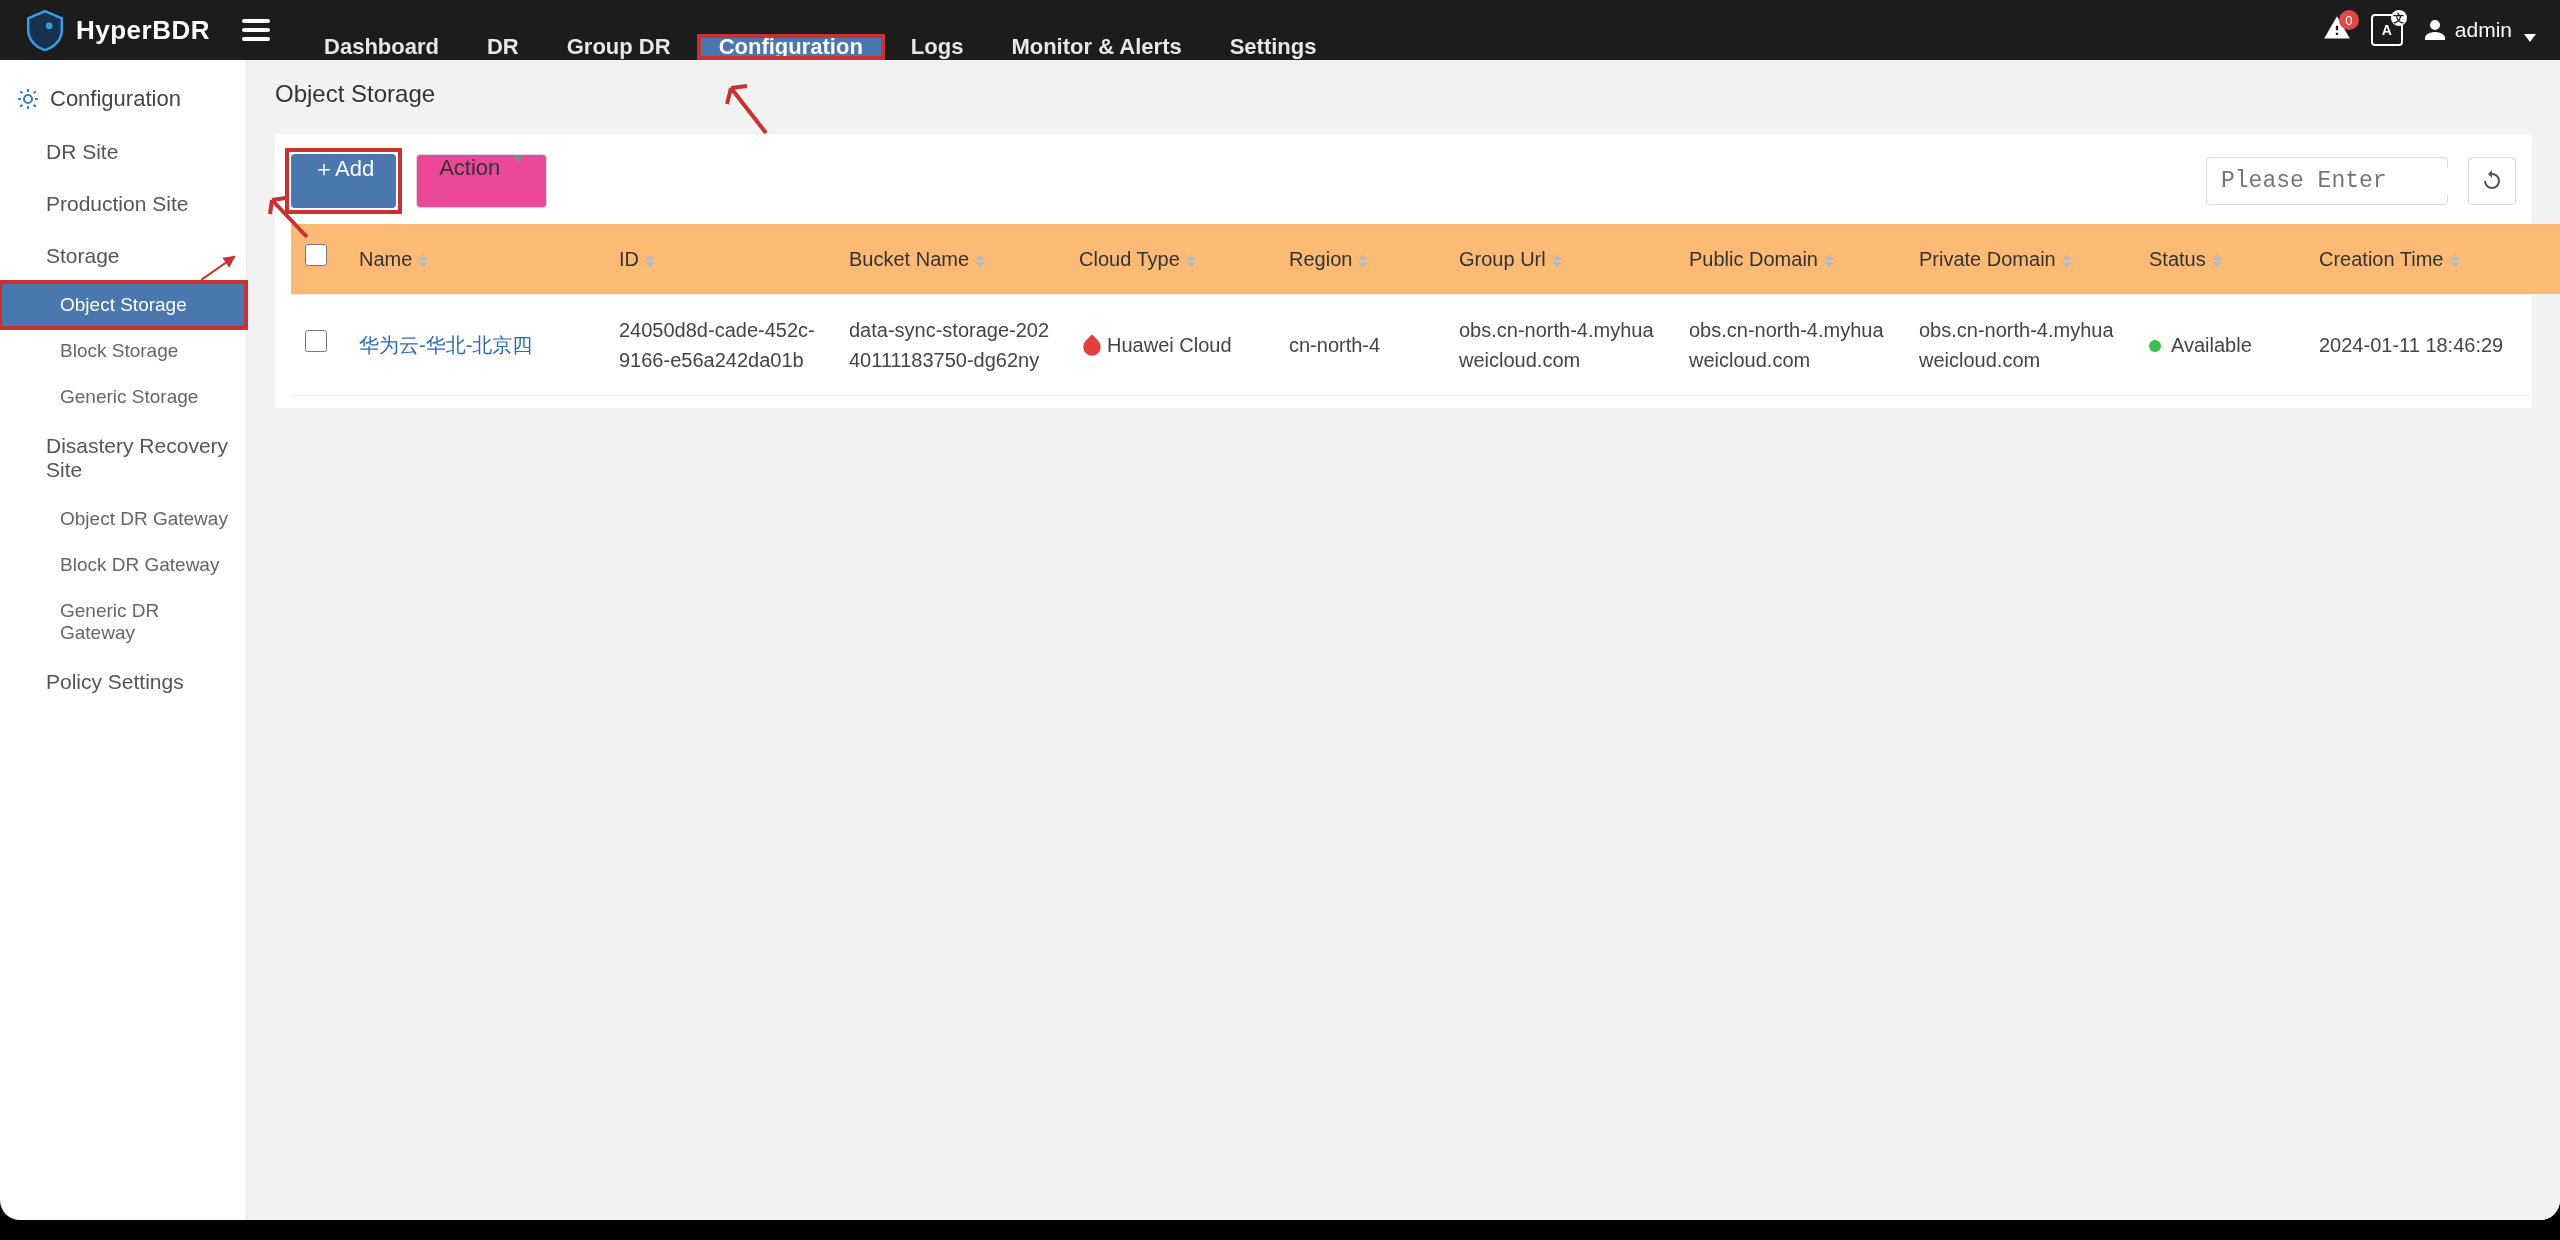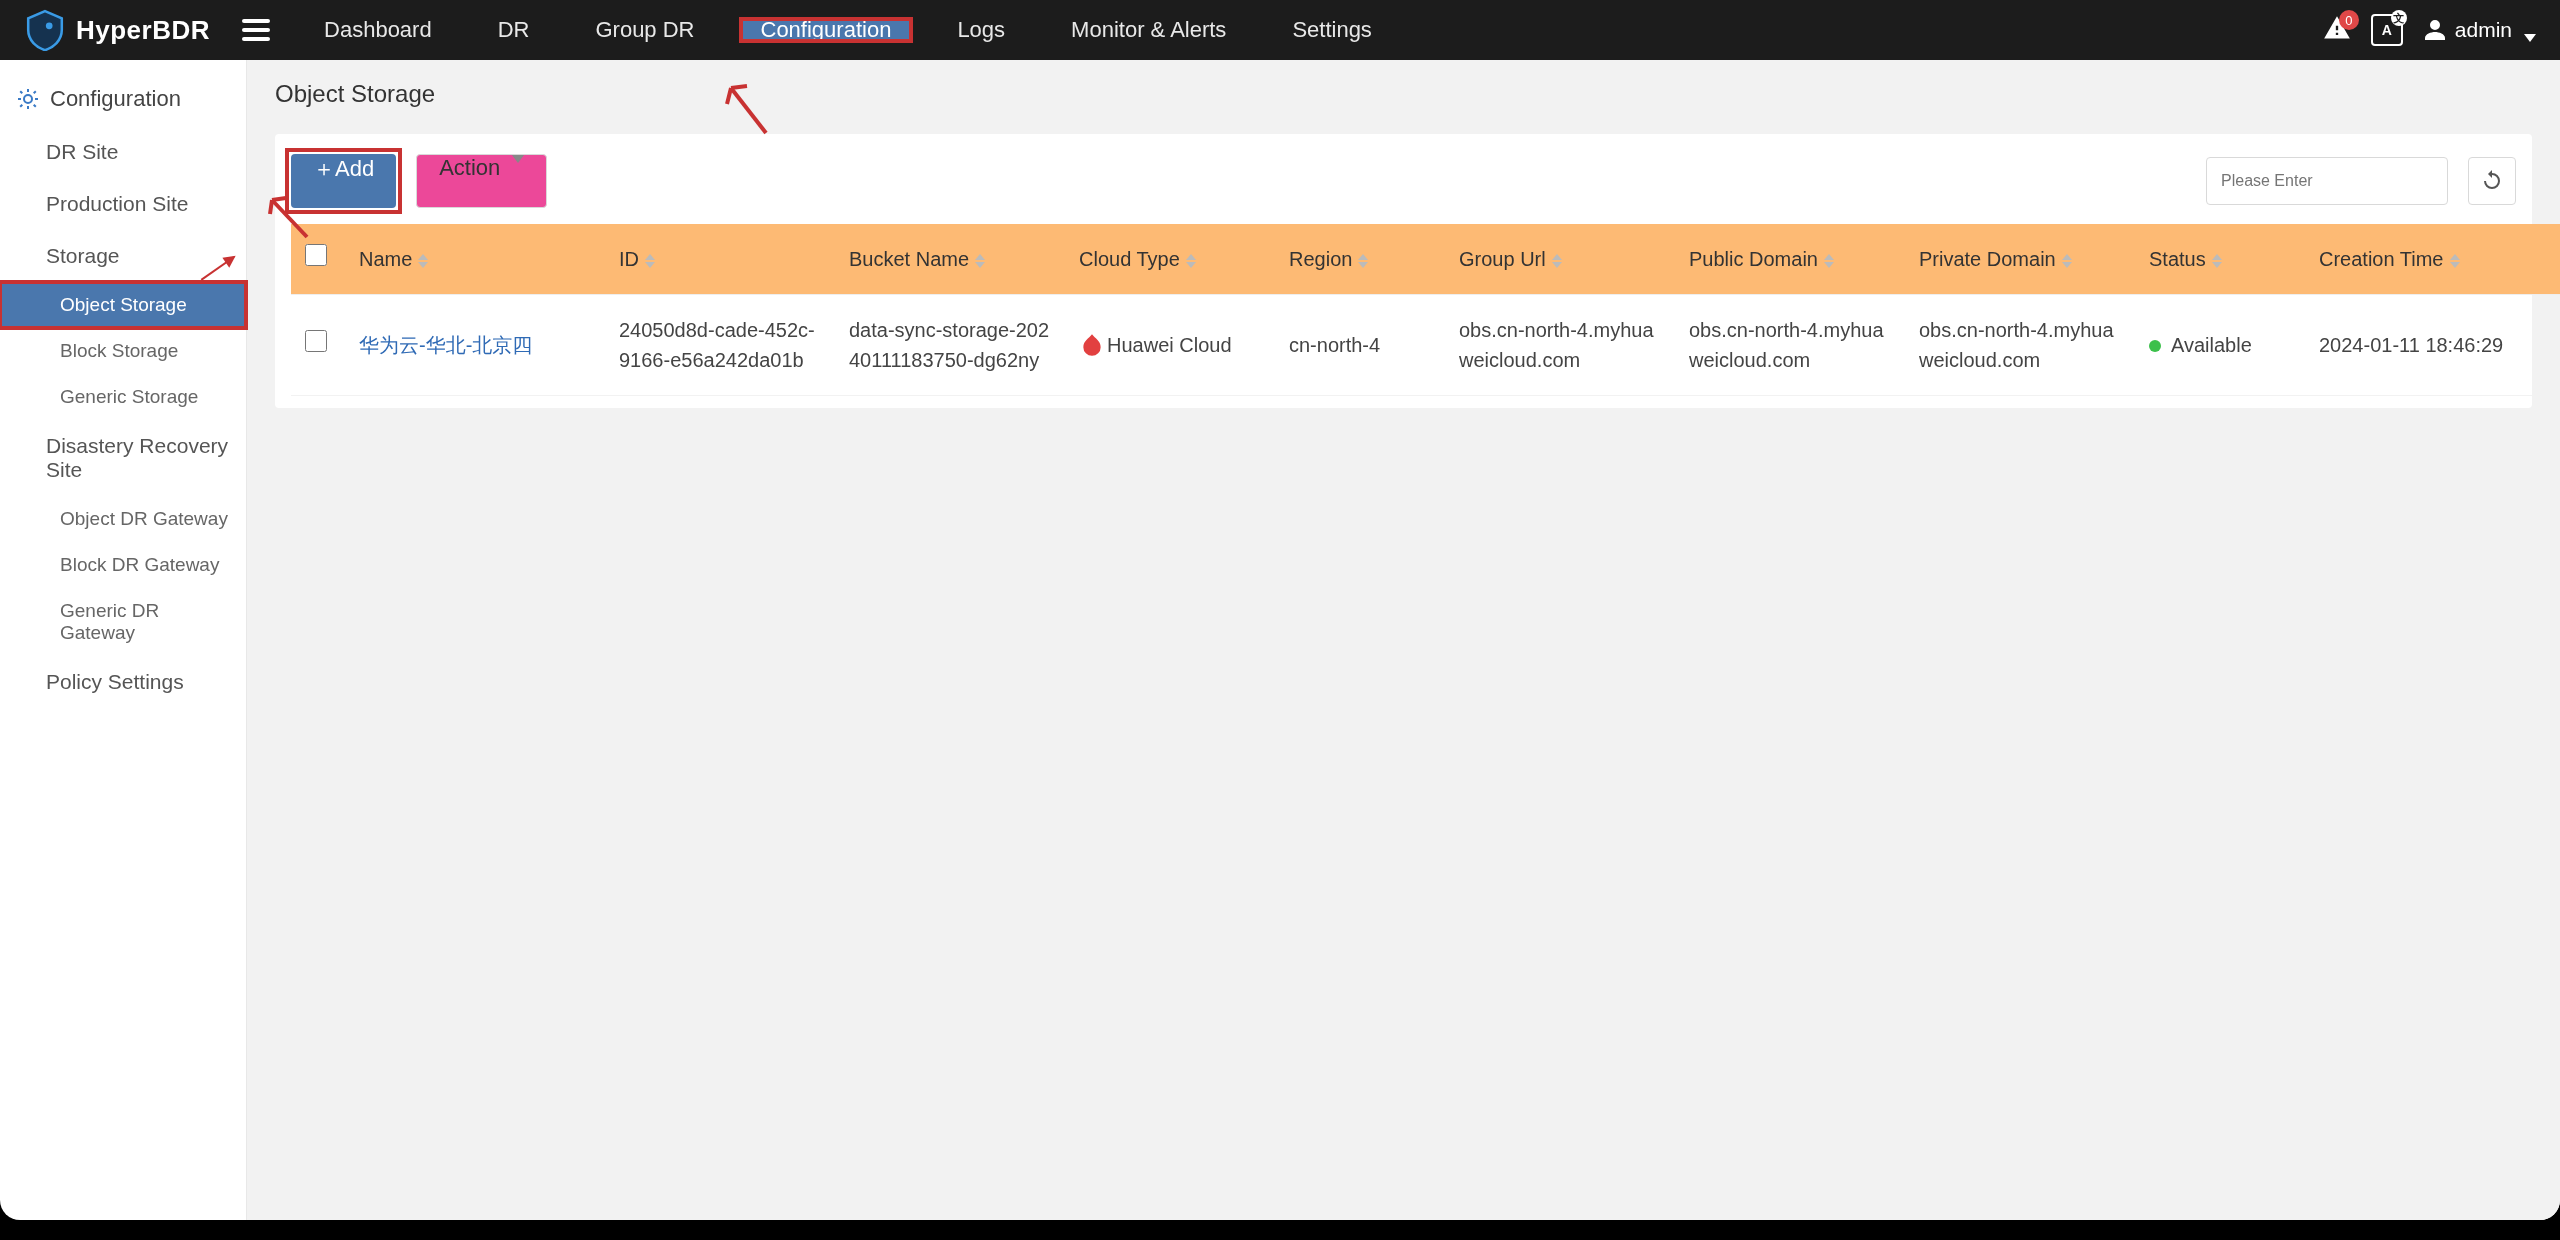--- a/index.html
+++ b/index.html
@@ -5,21 +5,21 @@
 * { margin:0; padding:0; box-sizing:border-box; font-family:"Segoe UI",Arial,sans-serif; }
 body { background:#000; width:2560px; height:1240px; overflow:hidden; position:relative; }
 .app { position:absolute; inset:0 0 20px 0; background:#fff; border-radius:0 0 20px 20px; display:flex; flex-direction:column; overflow:hidden; }
 
 
 .topbar { height:60px; background:#1c1c1c; color:#fff; display:flex; align-items:center; padding:0 24px; gap:24px; }
 .logo { display:flex; align-items:center; gap:10px; font-size:26px; font-weight:700; letter-spacing:.5px; }
 .logo svg { width:42px; height:42px; }
 .hamburger-icon { width:28px; height:22px; display:flex; flex-direction:column; justify-content:space-between; margin-left:8px; cursor:pointer; }
 .hamburger-icon span { height:4px; background:#fff; border-radius:2px; }
-.nav { display:flex; align-items:center; height:100%; gap:22px; margin-left:8px; }
+.nav { display:flex; align-items:flex-end; height:100%; gap:4px; margin-left:8px;font-weight:bold; }
 .nav-item { display:flex; align-items:center; padding:0 22px; font-size:22px; color:#e8e8e8; cursor:pointer; position:relative; }
 .nav-item.active { background:#4a77ad; color:#fff; }
 .nav-highlight { position:absolute; border:4px solid #c83232; top:0; left:0; right:0; bottom:0; pointer-events:none; }
 .topbar-right { margin-left:auto; display:flex; align-items:center; gap:20px; }
 .alert-icon { position:relative; cursor:pointer; }
 .alert-icon svg { width:28px; height:28px; fill:#fff; }
 .alert-badge { position:absolute; top:-4px; right:-8px; background:#e04848; color:#fff; border-radius:50%; width:20px; height:20px; font-size:13px; display:flex; align-items:center; justify-content:center; }
 .lang-icon { width:32px; height:32px; border:2px solid #fff; border-radius:4px; font-size:14px; font-weight:700; display:flex; align-items:center; justify-content:center; cursor:pointer; position:relative; }
 .lang-icon-badge{position:absolute;top:-6px;right:-6px;width:16px;height:16px;border-radius:50%;background:#fff;color:#1c1c1c;font-size:11px;display:flex;align-items:center;justify-content:center;}
 .user { display:flex; align-items:flex-end; gap:8px; font-size:21px; cursor:pointer; }
@@ -43,21 +43,21 @@
 .page-title { font-size:24px; color:#333; margin-bottom:26px; }
 .panel { background:#fff; border-radius:4px; padding:20px 16px 12px; }
 .toolbar { display:flex; align-items:center; gap:20px; margin-bottom:16px; }
 .btn { height:54px; display:inline-flex; align-items:flex-start; padding:0 22px; border-radius:4px; font-size:22px; cursor:pointer; }
 .btn-primary { background:#4a77ad; color:#fff; border:none; position:relative; }
 .btn-primary .hl-red{position:absolute;inset:-6px;outline:none;border:4px solid #c83232;pointer-events:none;}
 .btn-default { background:#ec4899; color:#333; border:1px solid #d9d9d9; gap:12px; }
 .btn-default .chev { width:0;height:0;border-left:6px solid transparent;border-right:6px solid transparent;border-top:8px solid #888; }
 .toolbar-spacer { flex:1; }
 .search { width:242px; height:48px; border:1px solid #d9d9d9; border-radius:4px; display:flex; align-items:center; padding:0 14px; gap:10px; }
-.search input { flex:1; border:none; outline:none; font-size:16px; color:#8b5cf6; }
+.search input { flex:1; border:none; outline:none; font-size:23px; color:#8b5cf6;font-family:Liberation Mono, monospace; }
 .search svg { width:22px; height:22px; fill:#bbb; }
 .refresh { width:48px; height:48px; border:1px solid #d9d9d9; border-radius:4px; display:flex; align-items:center; justify-content:center; cursor:pointer; }
 .refresh svg { width:24px; height:24px; fill:#555; }
 
 
 .tbl { width:100%; border-collapse:collapse; table-layout:fixed; }
 .tbl th, .tbl td { text-align:left; padding:20px 14px; font-size:20px; line-height:1.5; vertical-align:middle; word-break:break-all; }
 .tbl th { background:#fdba74; color:#333; font-weight:500; border-bottom:1px solid #eee; }
 .tbl td { color:#444; border-bottom:1px solid #f2f2f2; }
 .col-check { width:54px; text-align:center; }

